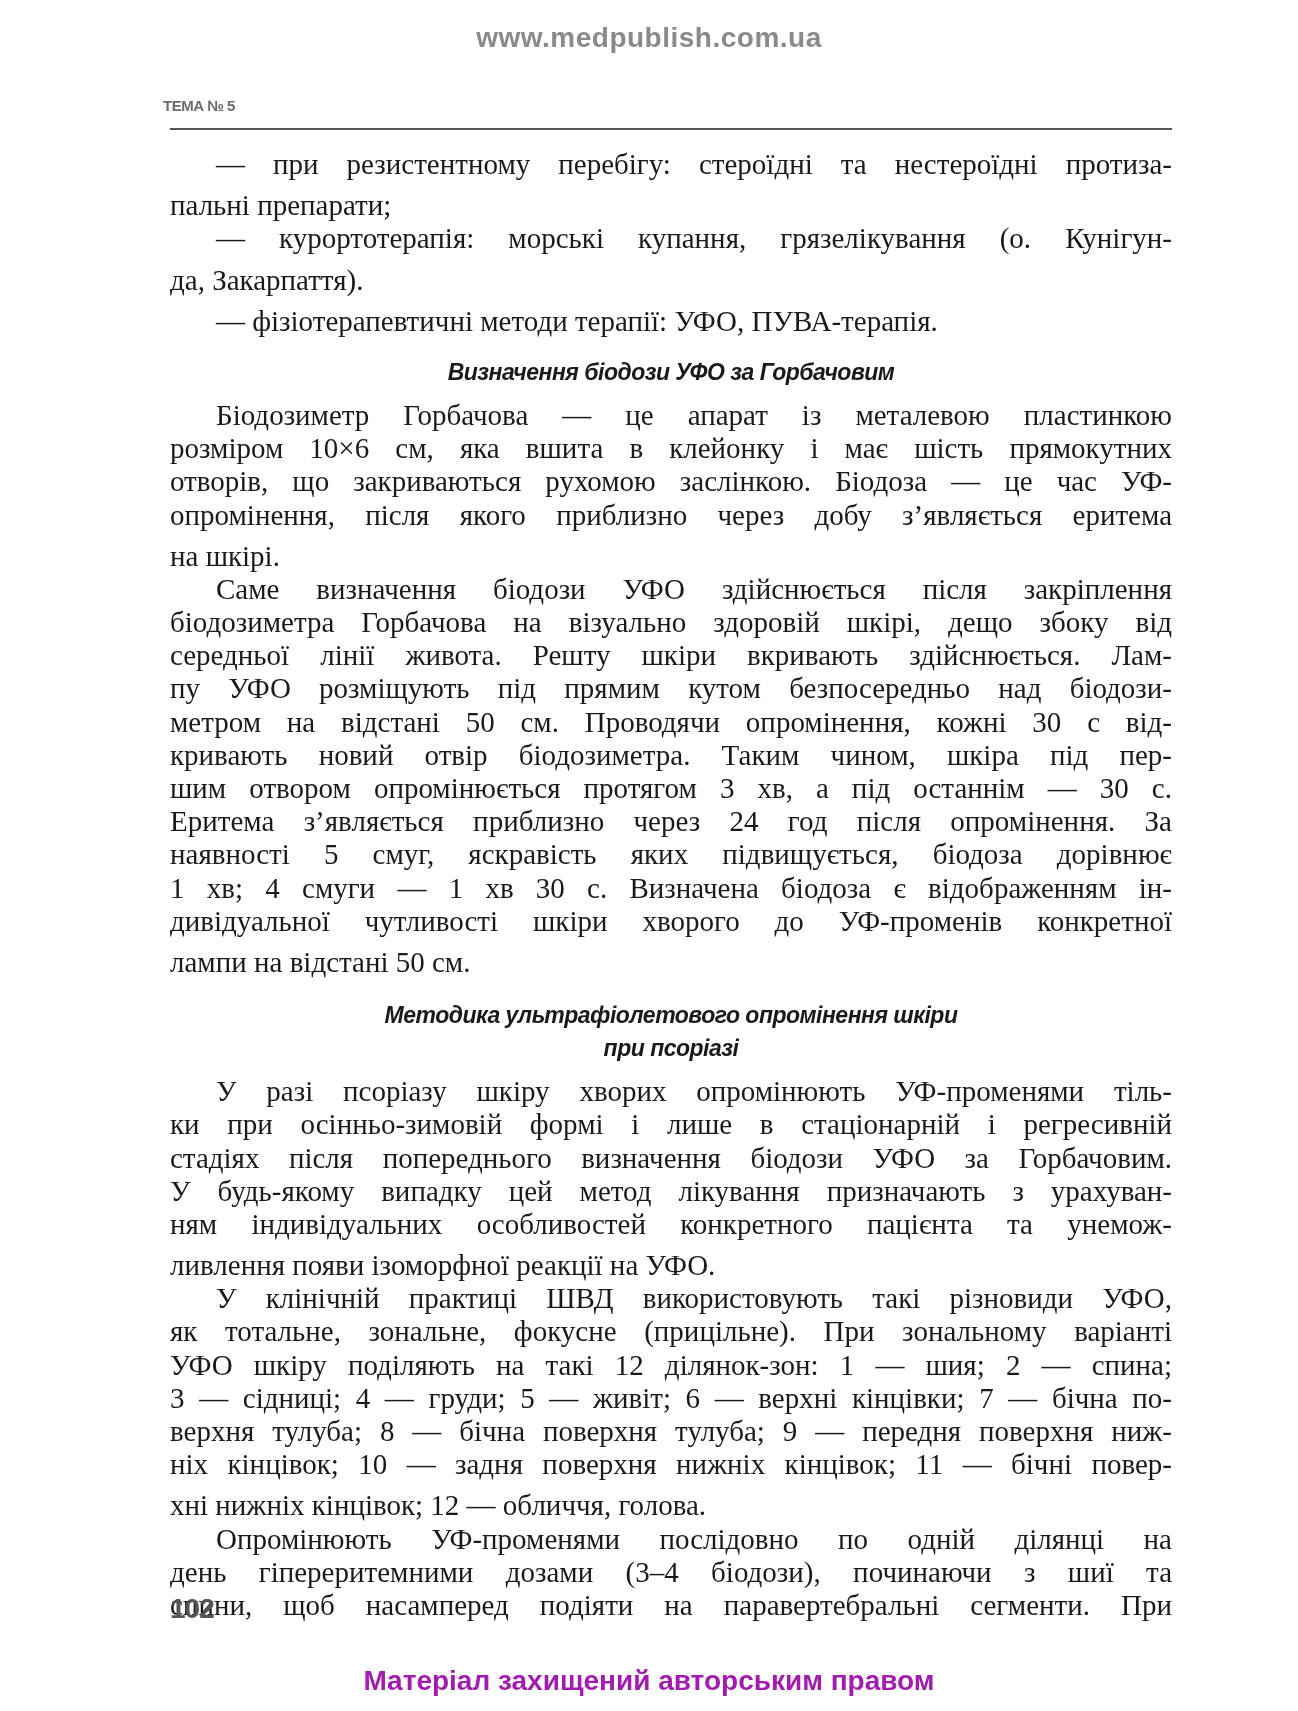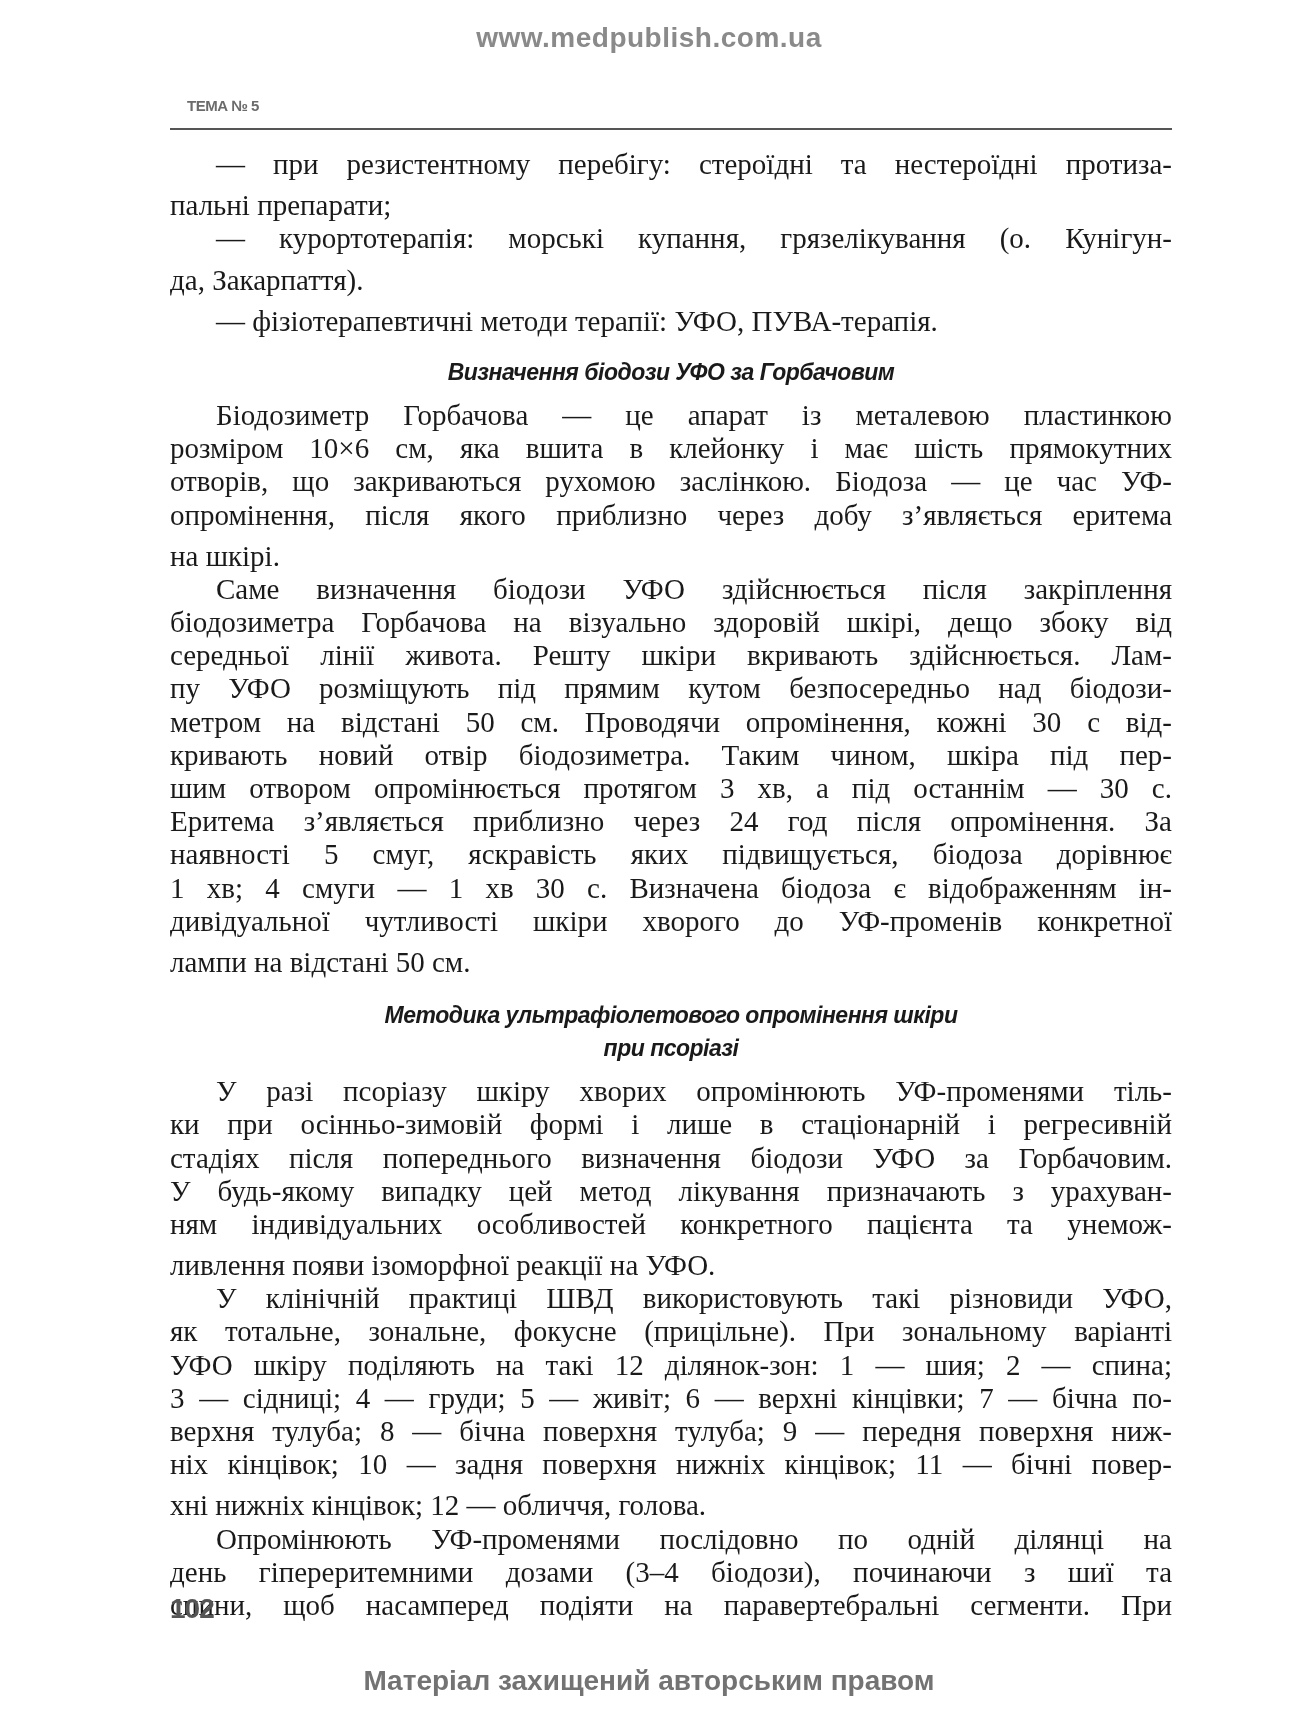--- a/index.html
+++ b/index.html
@@ -3,21 +3,21 @@
   <meta charset="utf-8">
   <style>
     html, body { margin: 0; padding: 0; background: #ffffff; }
     body { width: 1298px; height: 1711px; position: relative; overflow: hidden; }
     .watermark-top {
       position: absolute; left: 0; width: 1298px; top: 22px; text-align: center;
       font-family: "Liberation Sans", sans-serif; font-weight: bold; font-size: 28px;
       color: #8a8a8a; letter-spacing: 0.5px;
     }
     .running-head {
-      position: absolute; left: 187px; top: 97px;
+      position: absolute; left: 163px; top: 97px;
       font-family: "Liberation Sans", sans-serif; font-weight: bold; font-size: 15px;
       color: #6b6b6b; letter-spacing: -0.5px;
     }
     .head-rule {
       position: absolute; left: 170px; width: 1002px; top: 128px; height: 2px; background: #555;
     }
     .body-text {
       position: absolute; left: 170px; width: 1002px; top: 148px;
       font-family: "Liberation Serif", serif; font-size: 29px; line-height: 33.2px;
       color: #1a1a1a;
@@ -33,21 +33,21 @@
     .heading-block { margin: 18px 0 10px 0; }
     .heading-block.second { margin-top: 20px; }
     .page-number {
       position: absolute; left: 170px; top: 1593px;
       font-family: "Liberation Sans", sans-serif; font-weight: bold; font-size: 28px;
       color: #555; letter-spacing: -1px;
     }
     .watermark-bottom {
       position: absolute; left: 0; width: 1298px; top: 1665px; text-align: center;
       font-family: "Liberation Sans", sans-serif; font-weight: bold; font-size: 28px;
-      color: #737373;
+      color: #a21caf;
     }
   </style>
 </head>
 <body>
 
 <div class="watermark-top">www.medpublish.com.ua</div>
 <div class="running-head">ТЕМА № 5</div>
 <div class="head-rule"></div>
 
 <div class="body-text" id="body-text">

